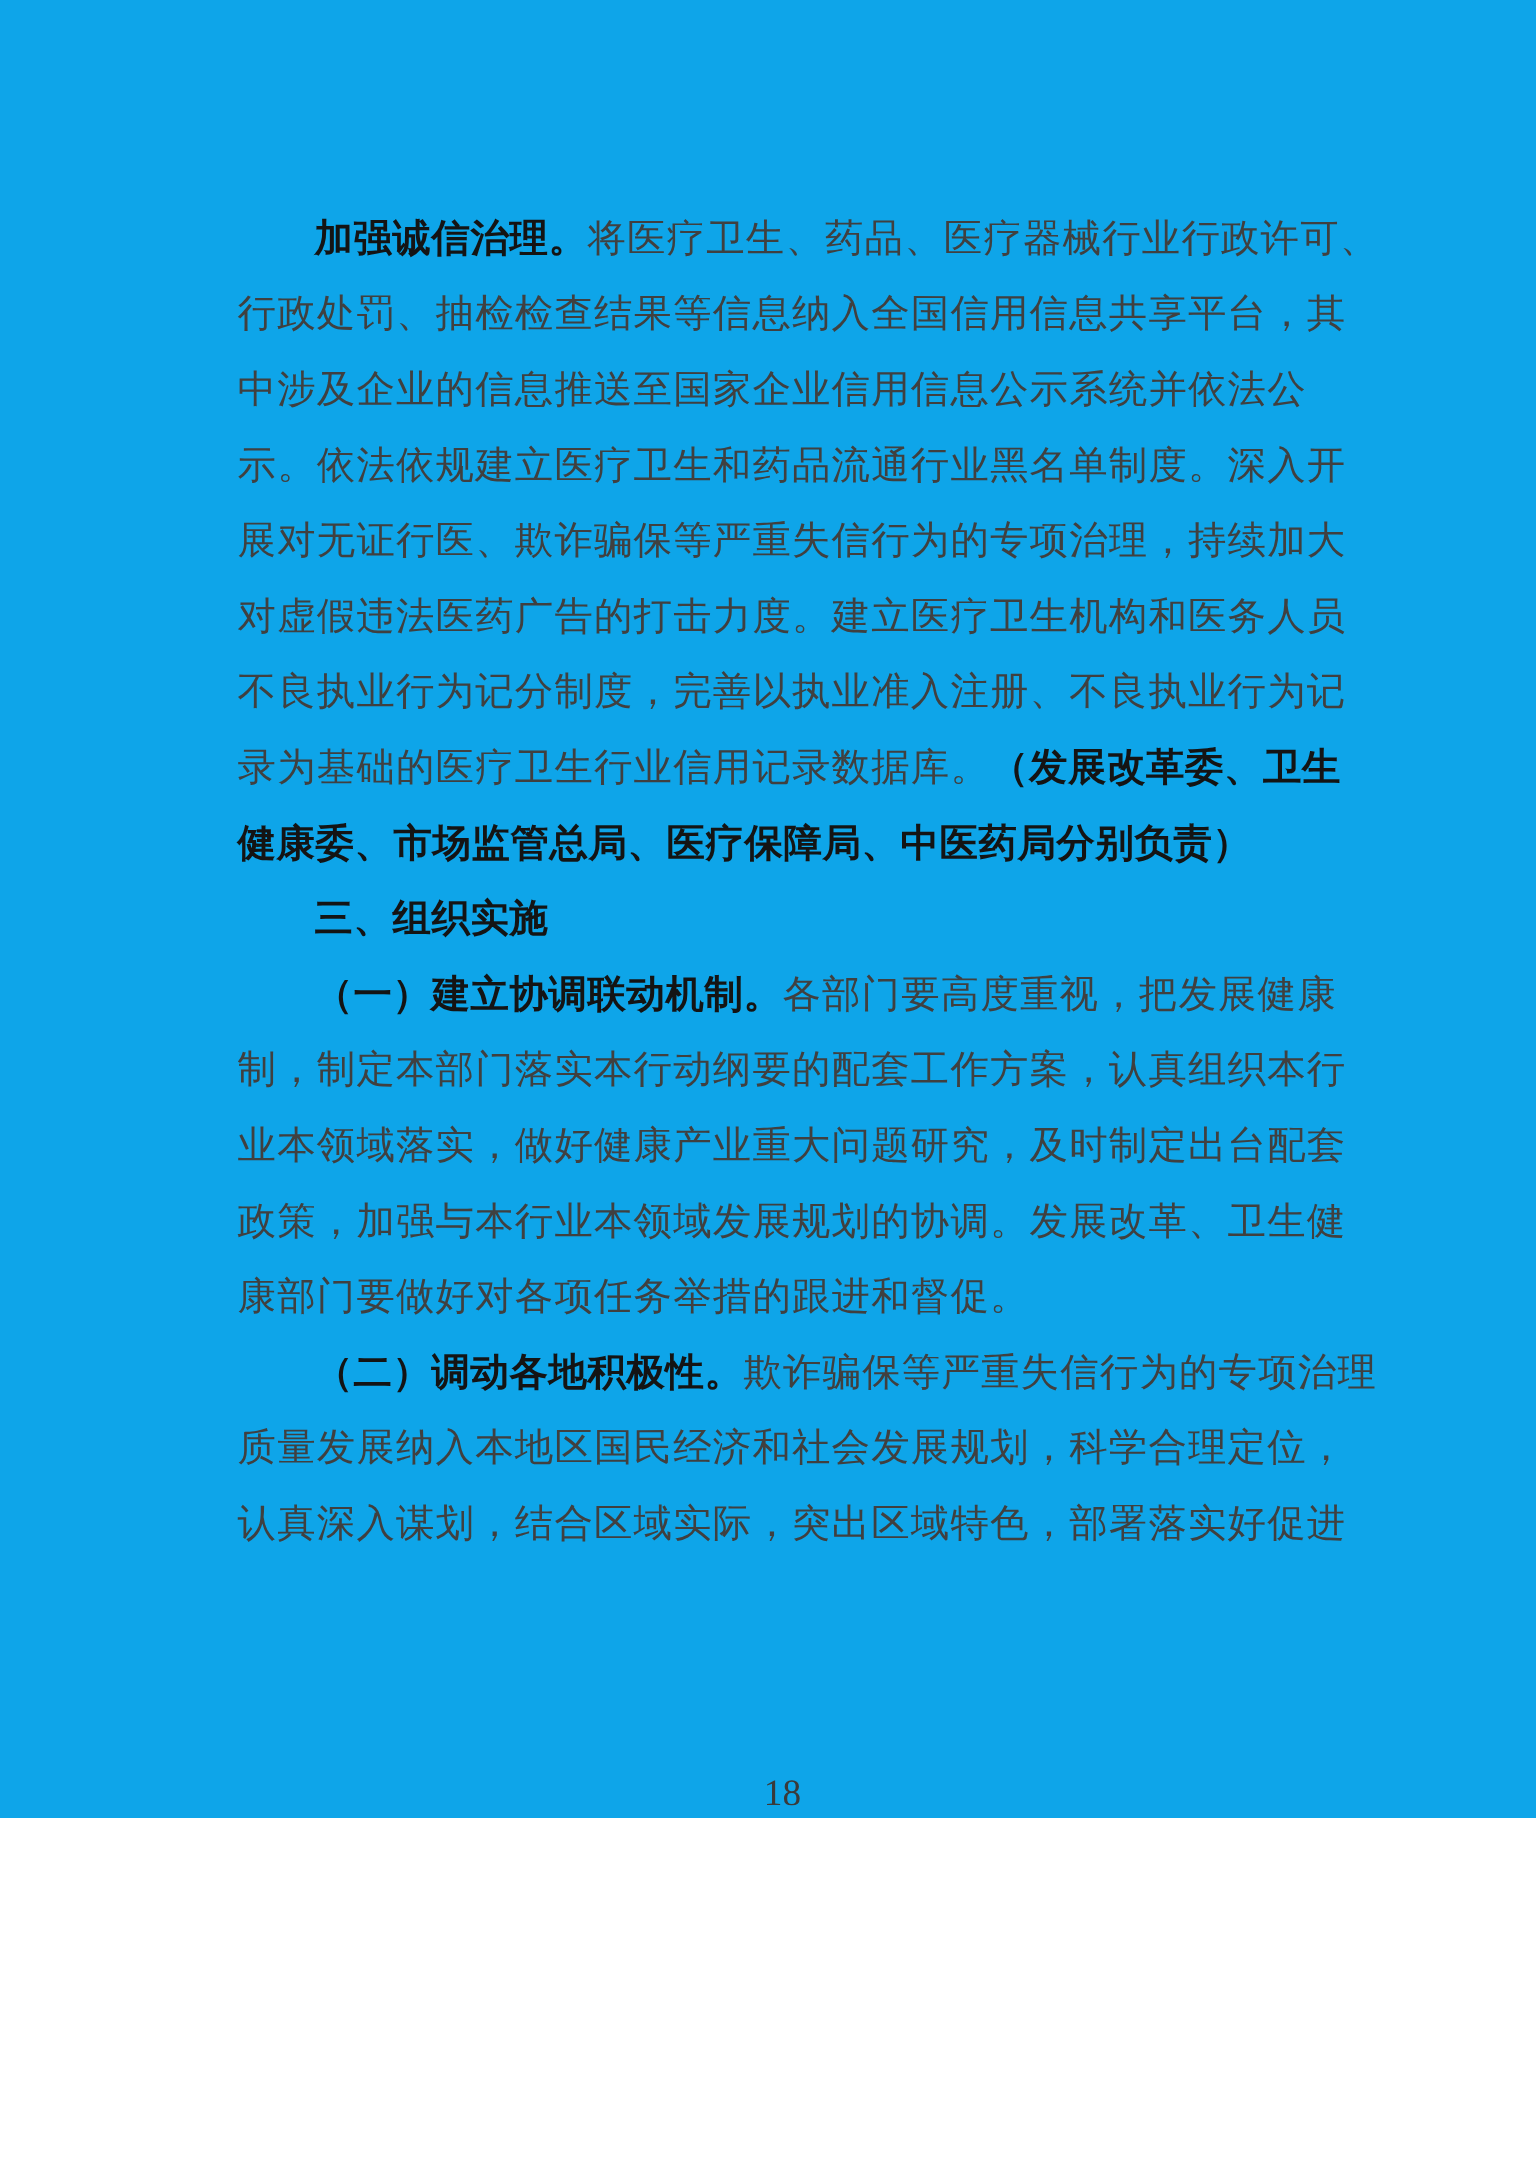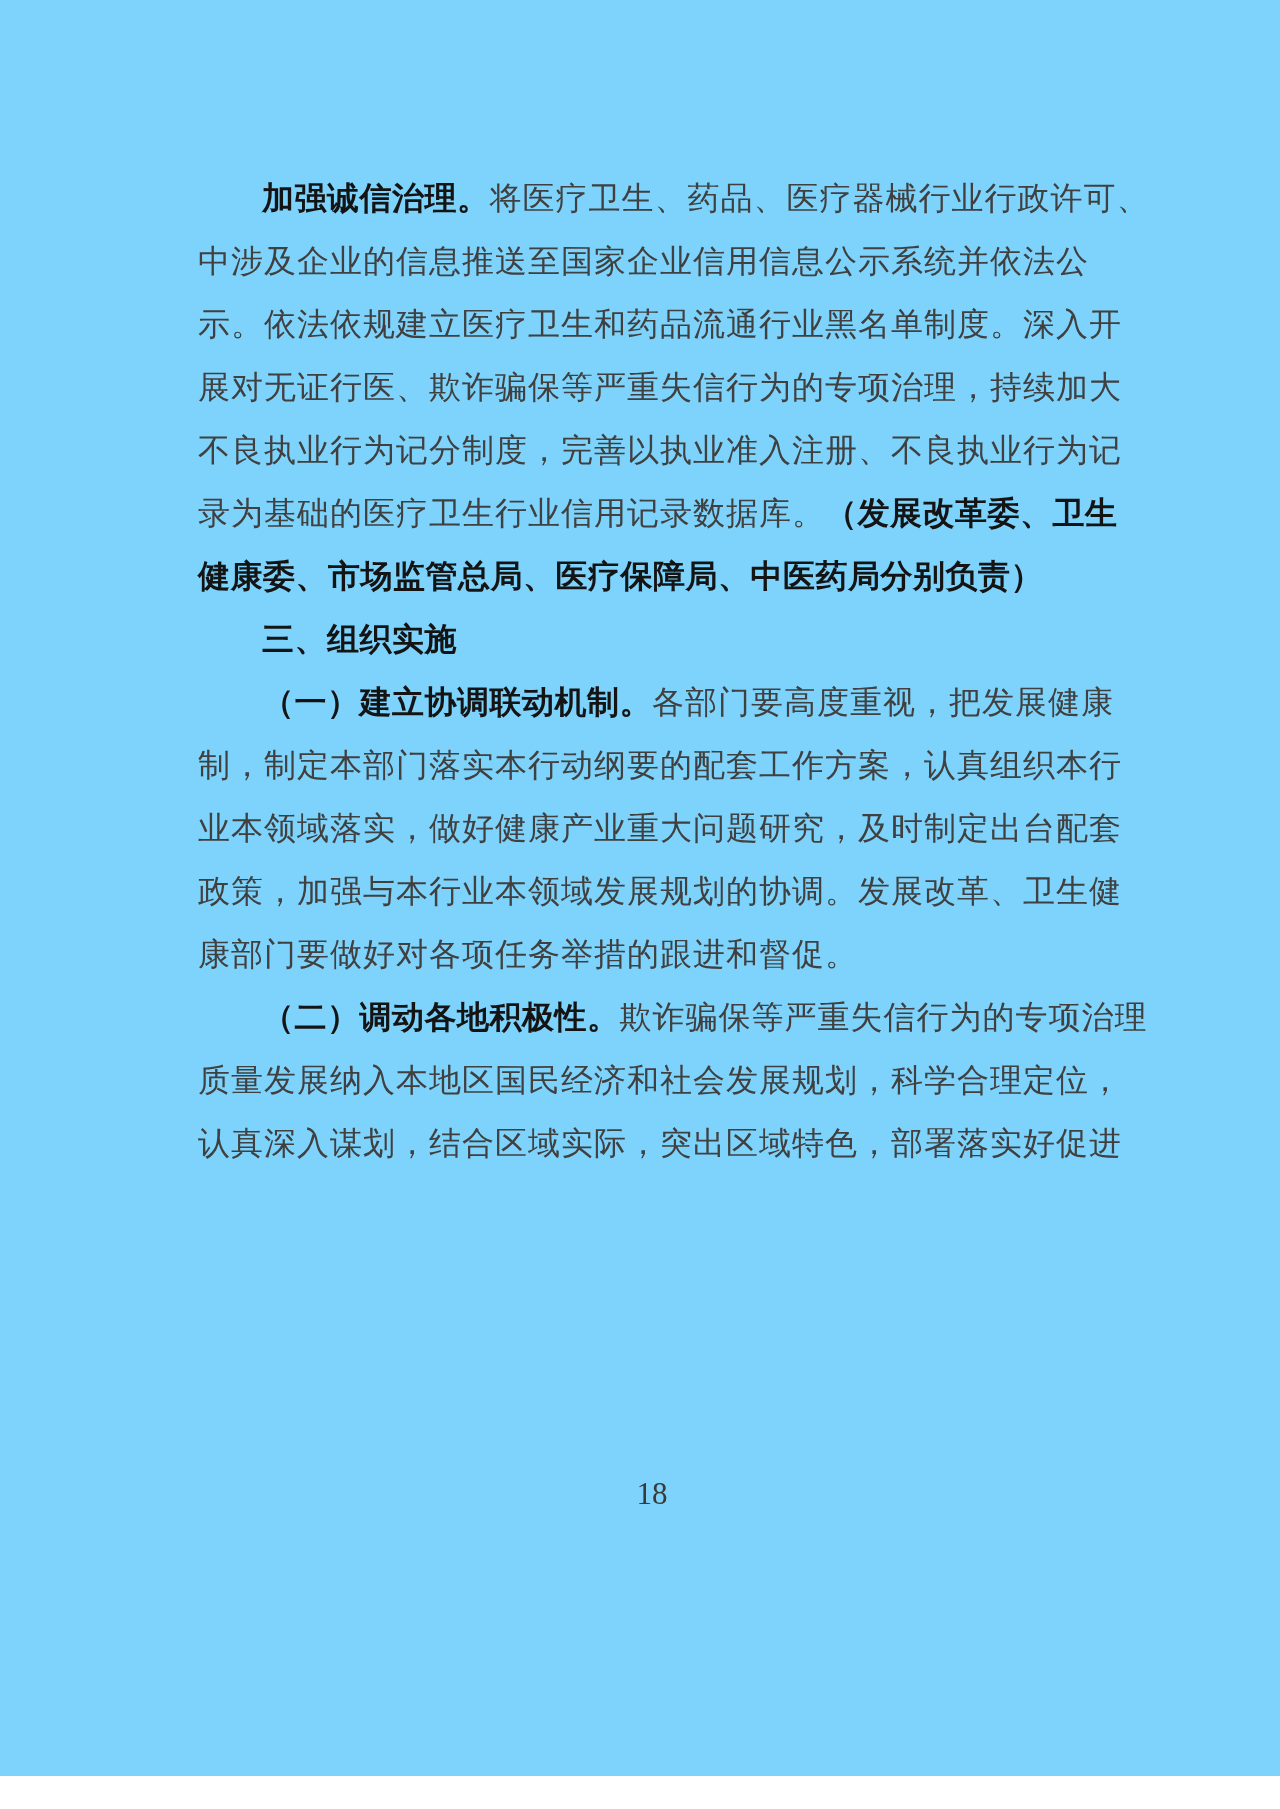--- a/index.html
+++ b/index.html
@@ -1,20 +1,20 @@
 <!DOCTYPE html>
 <html><head>
 <meta charset="utf-8">
 <style>
   html, body { margin: 0; padding: 0; background: #ffffff; }
   .page {
     position: relative;
     width: 1280px;
-    height: 1776px;
-    background: #7dd3fc;
+    height: 1515px;
+    background: #0ea5e9;
     overflow: hidden;
     font-family: "Liberation Serif", "DejaVu Serif", serif;
   }
   .text-block {
     position: absolute;
     left: 198px;
     top: 167px;
     width: 940px;
   }
   .line {
@@ -44,27 +44,29 @@
   }
 </style>
 </head>
 <body>
 
 <div class="page">
   <div class="text-block">
 
     <div class="line indent"><span class="bold">加强诚信治理。</span><span>将医疗卫生、药品、医疗器械行业行政许可、</span></div>
 
+    <div class="line"><span>行政处罚、抽检检查结果等信息纳入全国信用信息共享平台，其</span></div>
 
     <div class="line"><span>中涉及企业的信息推送至国家企业信用信息公示系统并依法公</span></div>
 
     <div class="line"><span>示。依法依规建立医疗卫生和药品流通行业黑名单制度。深入开</span></div>
 
     <div class="line"><span>展对无证行医、欺诈骗保等严重失信行为的专项治理，持续加大</span></div>
 
+    <div class="line"><span>对虚假违法医药广告的打击力度。建立医疗卫生机构和医务人员</span></div>
 
     <div class="line"><span>不良执业行为记分制度，完善以执业准入注册、不良执业行为记</span></div>
 
     <div class="line"><span>录为基础的医疗卫生行业信用记录数据库。</span><span class="bold">（发展改革委、卫生</span></div>
 
     <div class="line"><span class="bold">健康委、市场监管总局、医疗保障局、中医药局分别负责）</span></div>
 
     <div class="line indent"><span class="bold">三、组织实施</span></div>
 
     <div class="line indent"><span class="bold">（一）建立协调联动机制。</span><span>各部门要高度重视，把发展健康</span></div>

